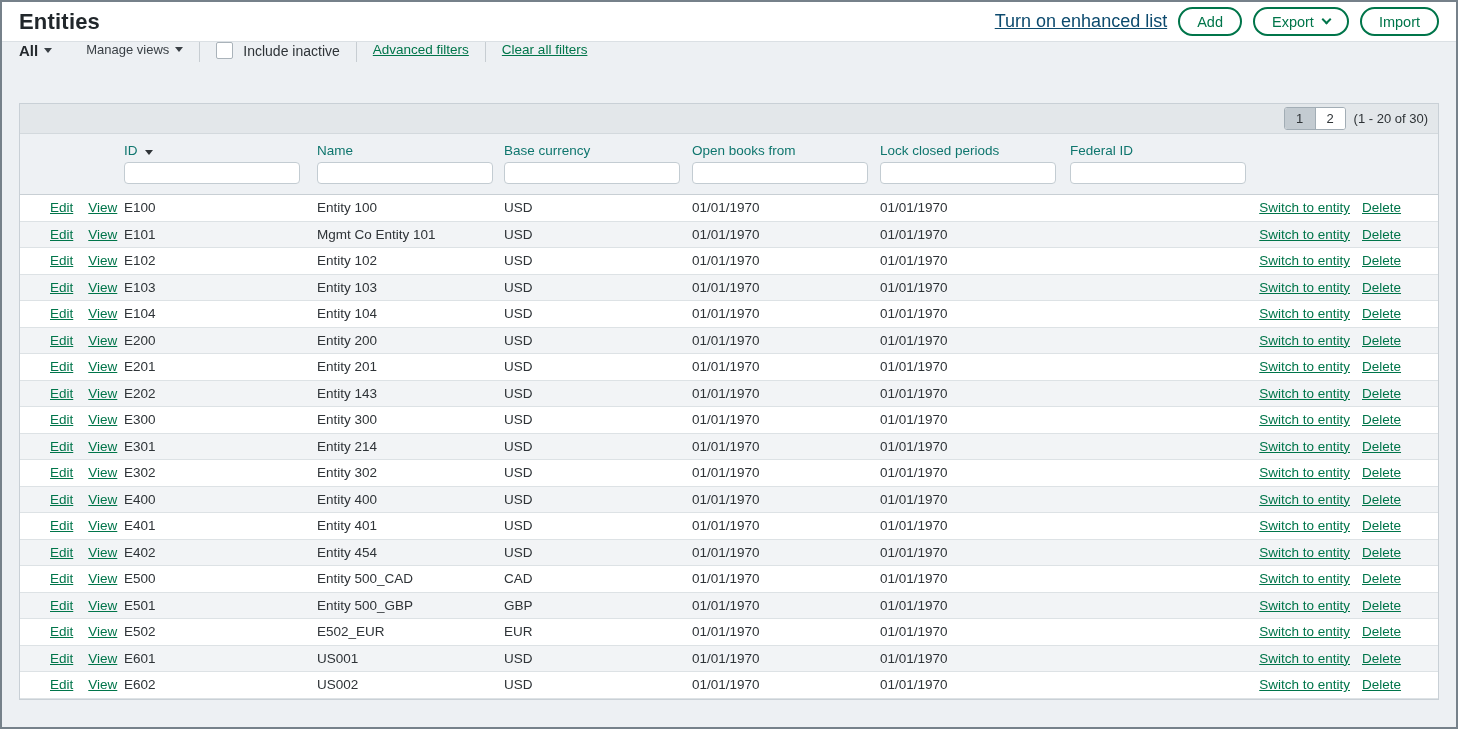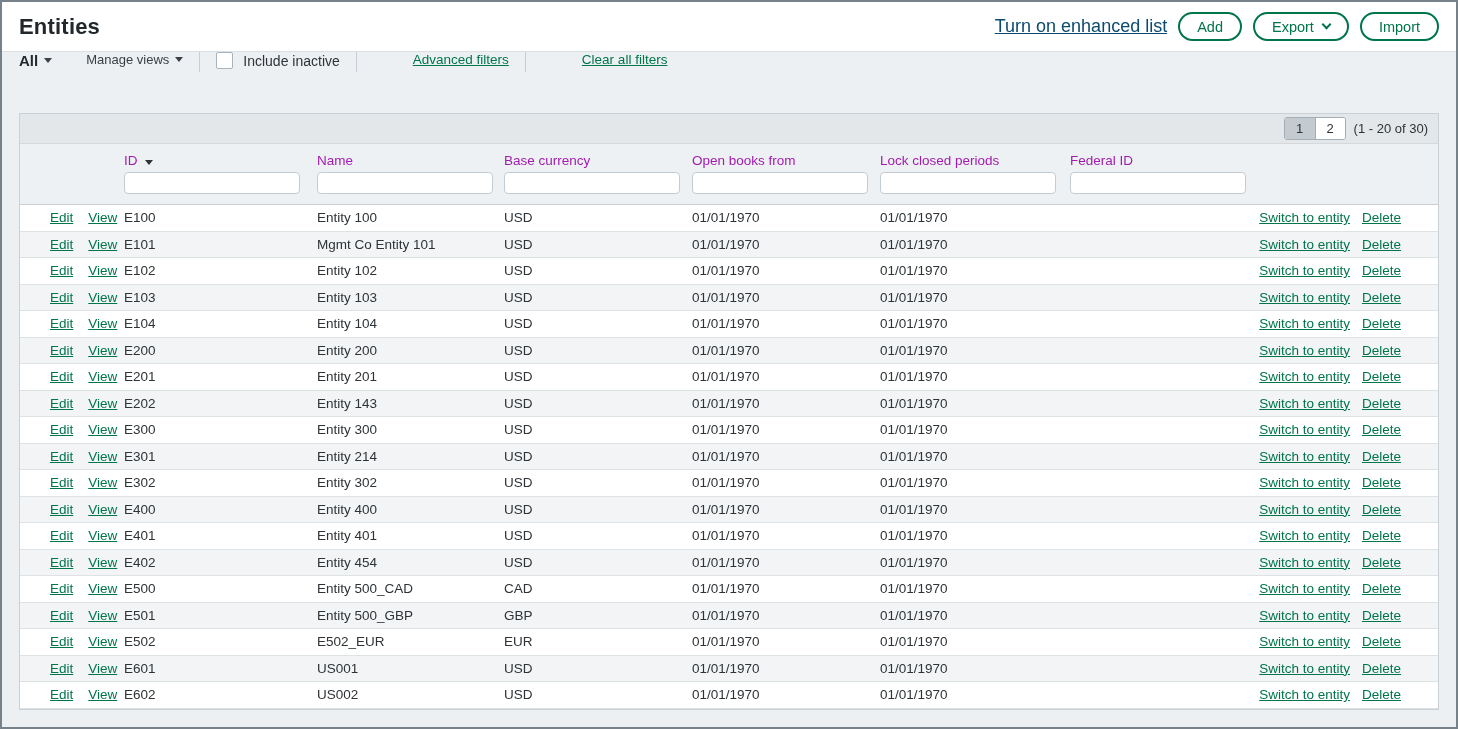--- a/index.html
+++ b/index.html
@@ -7,21 +7,21 @@
   body {
     width:1458px; height:729px; overflow:hidden;
     border:2px solid #76818a;
     background:#edf0f3;
     font-family:"Liberation Sans", sans-serif;
     color:#2e3337;
   }
 
   
   .topbar {
-    height:50px; background:#ffffff;
+    height:40px; background:#ffffff;
     display:flex; align-items:center;
     padding:0 17px;
     border-bottom:1px solid #dbe0e4;
   }
   .page-title { font-size:22px; font-weight:700; color:#21272b; letter-spacing:.2px; }
   .topbar-right { margin-left:auto; display:flex; align-items:center; gap:11px; }
   .enhance-link { color:#0c4a6e; font-size:18px; cursor:pointer;text-decoration:underline; }
   .pill-btn {
     display:inline-flex; align-items:center; justify-content:center; gap:9px;
     border:2px solid #00754a; border-radius:15px; background:#fff;
@@ -46,21 +46,21 @@
     border-left:4px solid transparent; border-right:4px solid transparent;
     border-top:5px solid #3a4045;
   }
   .vsep { width:1px; height:20px; background:#c7cdd2; margin:0 16px; }
   .chk-wrap { display:flex; align-items:center; cursor:pointer; }
   .checkbox {
     width:17px; height:17px; background:#fff;
     border:1px solid #aab3ba; border-radius:2px; margin-right:10px;
   }
   .chk-label { font-size:14px; color:#2e3337; }
-  .green-link { color:#00754a; text-decoration:underline; font-size:13.5px; cursor:pointer;margin-left:40px; }
+  .green-link { color:#00754a; text-decoration:underline; font-size:13.5px; cursor:pointer; }
 
   
   .table-wrap {
     margin:0 17px; background:#fff;
     border:1px solid #c9d0d6;
   }
   .pager-strip {
     height:30px; background:#e3e7ea; border-bottom:1px solid #d3d9dd;
     display:flex; align-items:center; justify-content:flex-end;
     padding:0 10px; gap:8px;
@@ -75,21 +75,21 @@
   .page-btn.current { background:#c3cbd1; }
   .range-text { font-size:13px; color:#2e3336; }
 
   table { width:100%; border-collapse:collapse; table-layout:fixed; }
   col.c-act{width:104px;} col.c-id{width:193px;} col.c-name{width:187px;}
   col.c-cur{width:188px;} col.c-open{width:188px;} col.c-lock{width:190px;}
   col.c-fed{width:182px;} col.c-switch{width:110px;} col.c-del{width:76px;}
 
   thead { background:#eef1f4; }
   thead th {
-    text-align:left; font-weight:400; font-size:13.5px; color:#a21caf;
+    text-align:left; font-weight:400; font-size:13.5px; color:#0f766e;
     padding:9px 0 2px 0;
   }
   thead td.input-cell { padding:2px 0 10px 0; }
   thead tr.inputs-row td { border-bottom:1px solid #c8cfd4; }
   .filter-input {
     width:176px; height:22px; border:1px solid #c3ccd2; border-radius:4px;
     font-size:13px; font-family:inherit; padding:0 7px; outline:none; background:#fff;
   }
   .sort-caret {
     display:inline-block; width:0; height:0; margin-left:7px;

